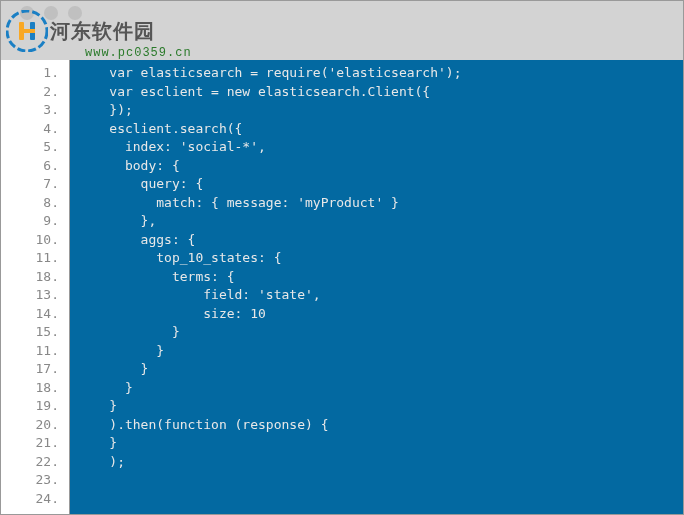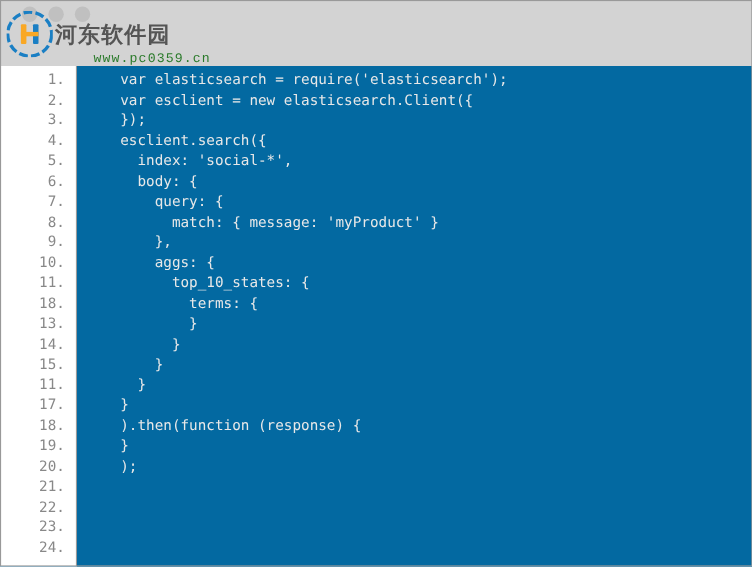--- a/index.html
+++ b/index.html
@@ -154,20 +154,22 @@
       <div class="code-line">    });</div>
       <div class="code-line">    esclient.search({</div>
       <div class="code-line">      index: 'social-*',</div>
       <div class="code-line">      body: {</div>
       <div class="code-line">        query: {</div>
       <div class="code-line">          match: { message: 'myProduct' }</div>
       <div class="code-line">        },</div>
       <div class="code-line">        aggs: {</div>
       <div class="code-line">          top_10_states: {</div>
       <div class="code-line">            terms: {</div>
+      <div class="code-line">                field: 'state',</div>
+      <div class="code-line">                size: 10</div>
       <div class="code-line">            }</div>
       <div class="code-line">          }</div>
       <div class="code-line">        }</div>
       <div class="code-line">      }</div>
       <div class="code-line">    }</div>
       <div class="code-line">    ).then(function (response) {</div>
       <div class="code-line">    }</div>
       <div class="code-line">    );</div>
     </div>
 </div>

